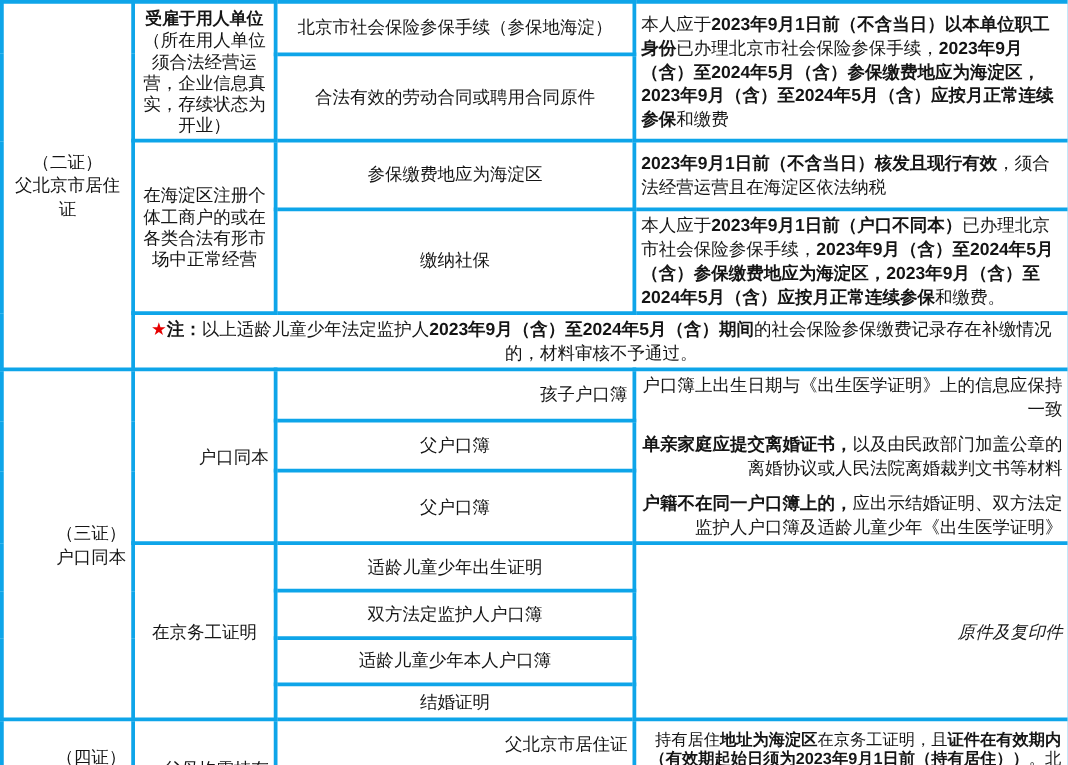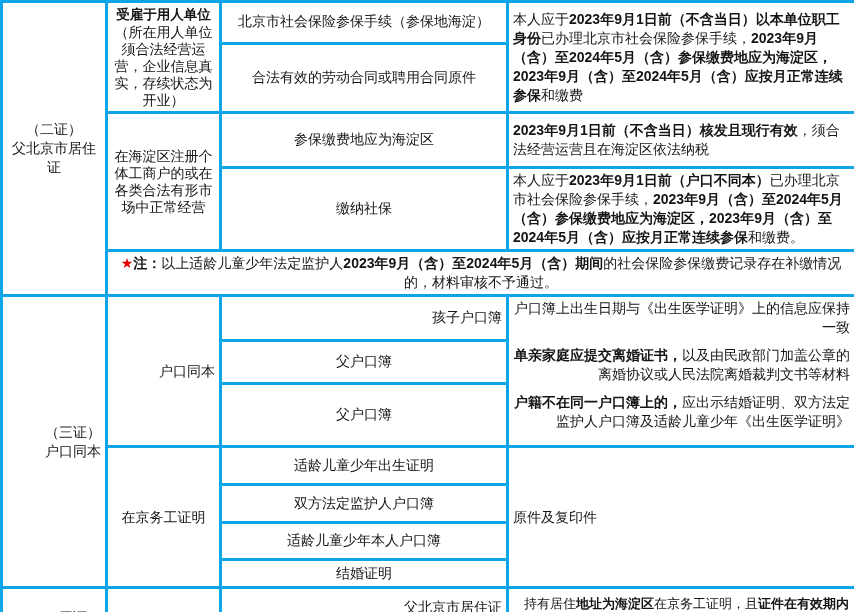--- a/index.html
+++ b/index.html
@@ -49,32 +49,33 @@
     font-size: 14px;
   }
   
   td.req {
     text-align: left;
     font-size: 14px;
     line-height: 19px;
     padding: 3px 6px;
   }
   td.req.center {
-    text-align: left;
+    text-align: right;
+    font-style: italic;
   }
   td.req.small {
     font-size: 13px;
     line-height: 15.6px;
     padding: 2px 5px;
   }
   td.req p {
     margin: 0 0 9px 0;
   }
   td.req p:last-child {
-    margin-bottom: 12px;
+    margin-bottom: 0;
   }
   
   td.note {
     text-align: center;
     font-size: 14px;
     line-height: 19px;
     padding: 2px 6px;
     vertical-align: top;
   }
   

